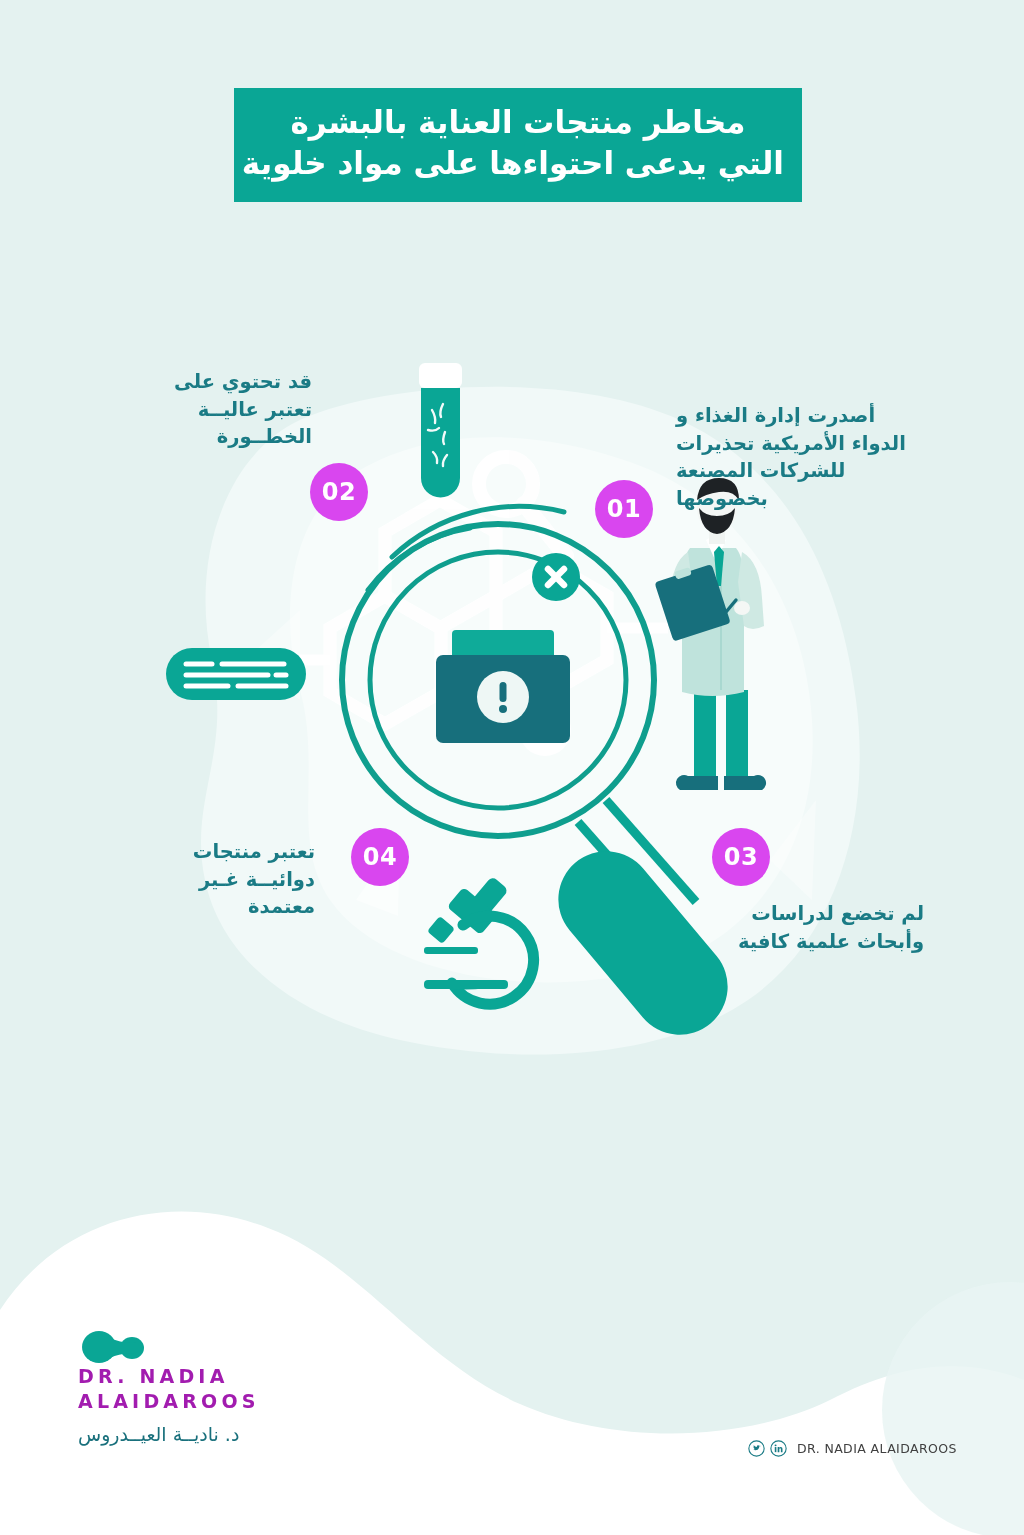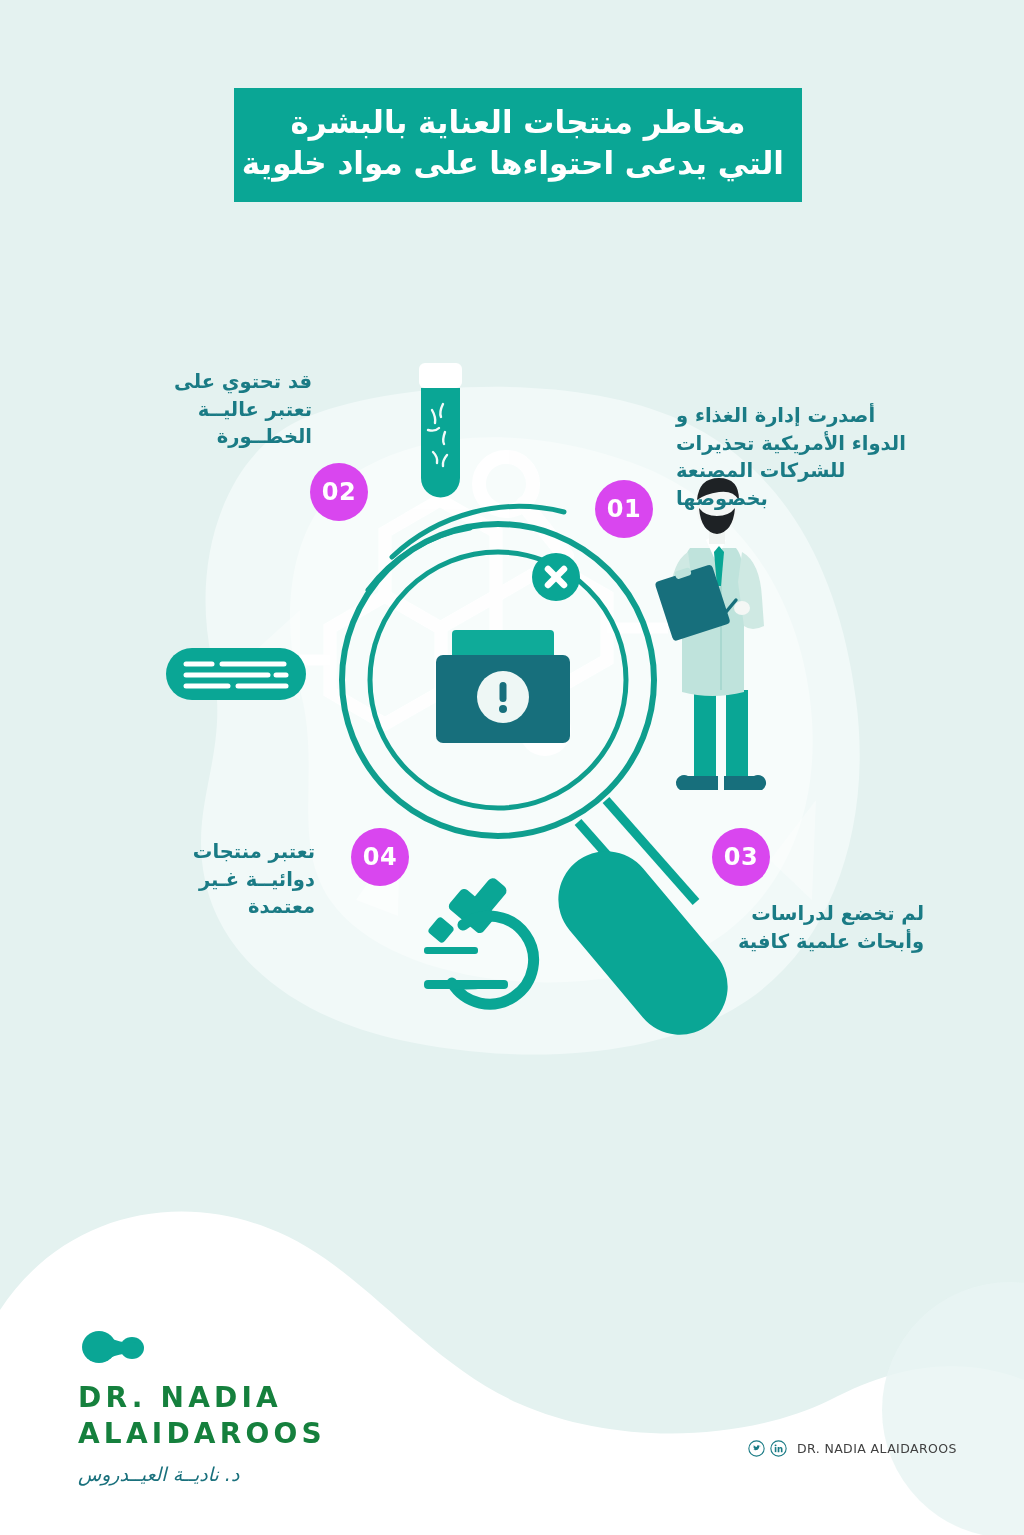--- a/index.html
+++ b/index.html
@@ -60,27 +60,27 @@
   }
   #badge-01{ left:595px; top:480px; }
   #badge-02{ left:310px; top:463px; }
   #badge-03{ left:712px; top:828px; }
   #badge-04{ left:351px; top:828px; }
 
   
   .logo-wrap{position:absolute;left:78px;top:1330px;width:330px;}
   .logo-mark{width:62px;height:34px;display:block;margin-left:4px;}
   .logo-name{
-    color:#15803d;
-    font-size:28px;font-weight:bold;letter-spacing:4.2px;
-    line-height:1.30;margin-top:16px;
+    color:#a21caf;
+    font-size:19px;font-weight:bold;letter-spacing:4.2px;
+    line-height:1.30;
   }
   .logo-ar{
     color:#19707c;font-size:19px;margin-top:10px;direction:rtl;
-    text-align:left;letter-spacing:0px;font-style:italic;
+    text-align:left;letter-spacing:0px;
   }
   .social{
     position:absolute;left:748px;top:1440px;
     display:flex;align-items:center;gap:5px;
   }
   .social .hl{color:#404040;font-size:12.5px;letter-spacing:0.4px;margin-left:5px;}
 </style>
 </head>
 <body>
 

